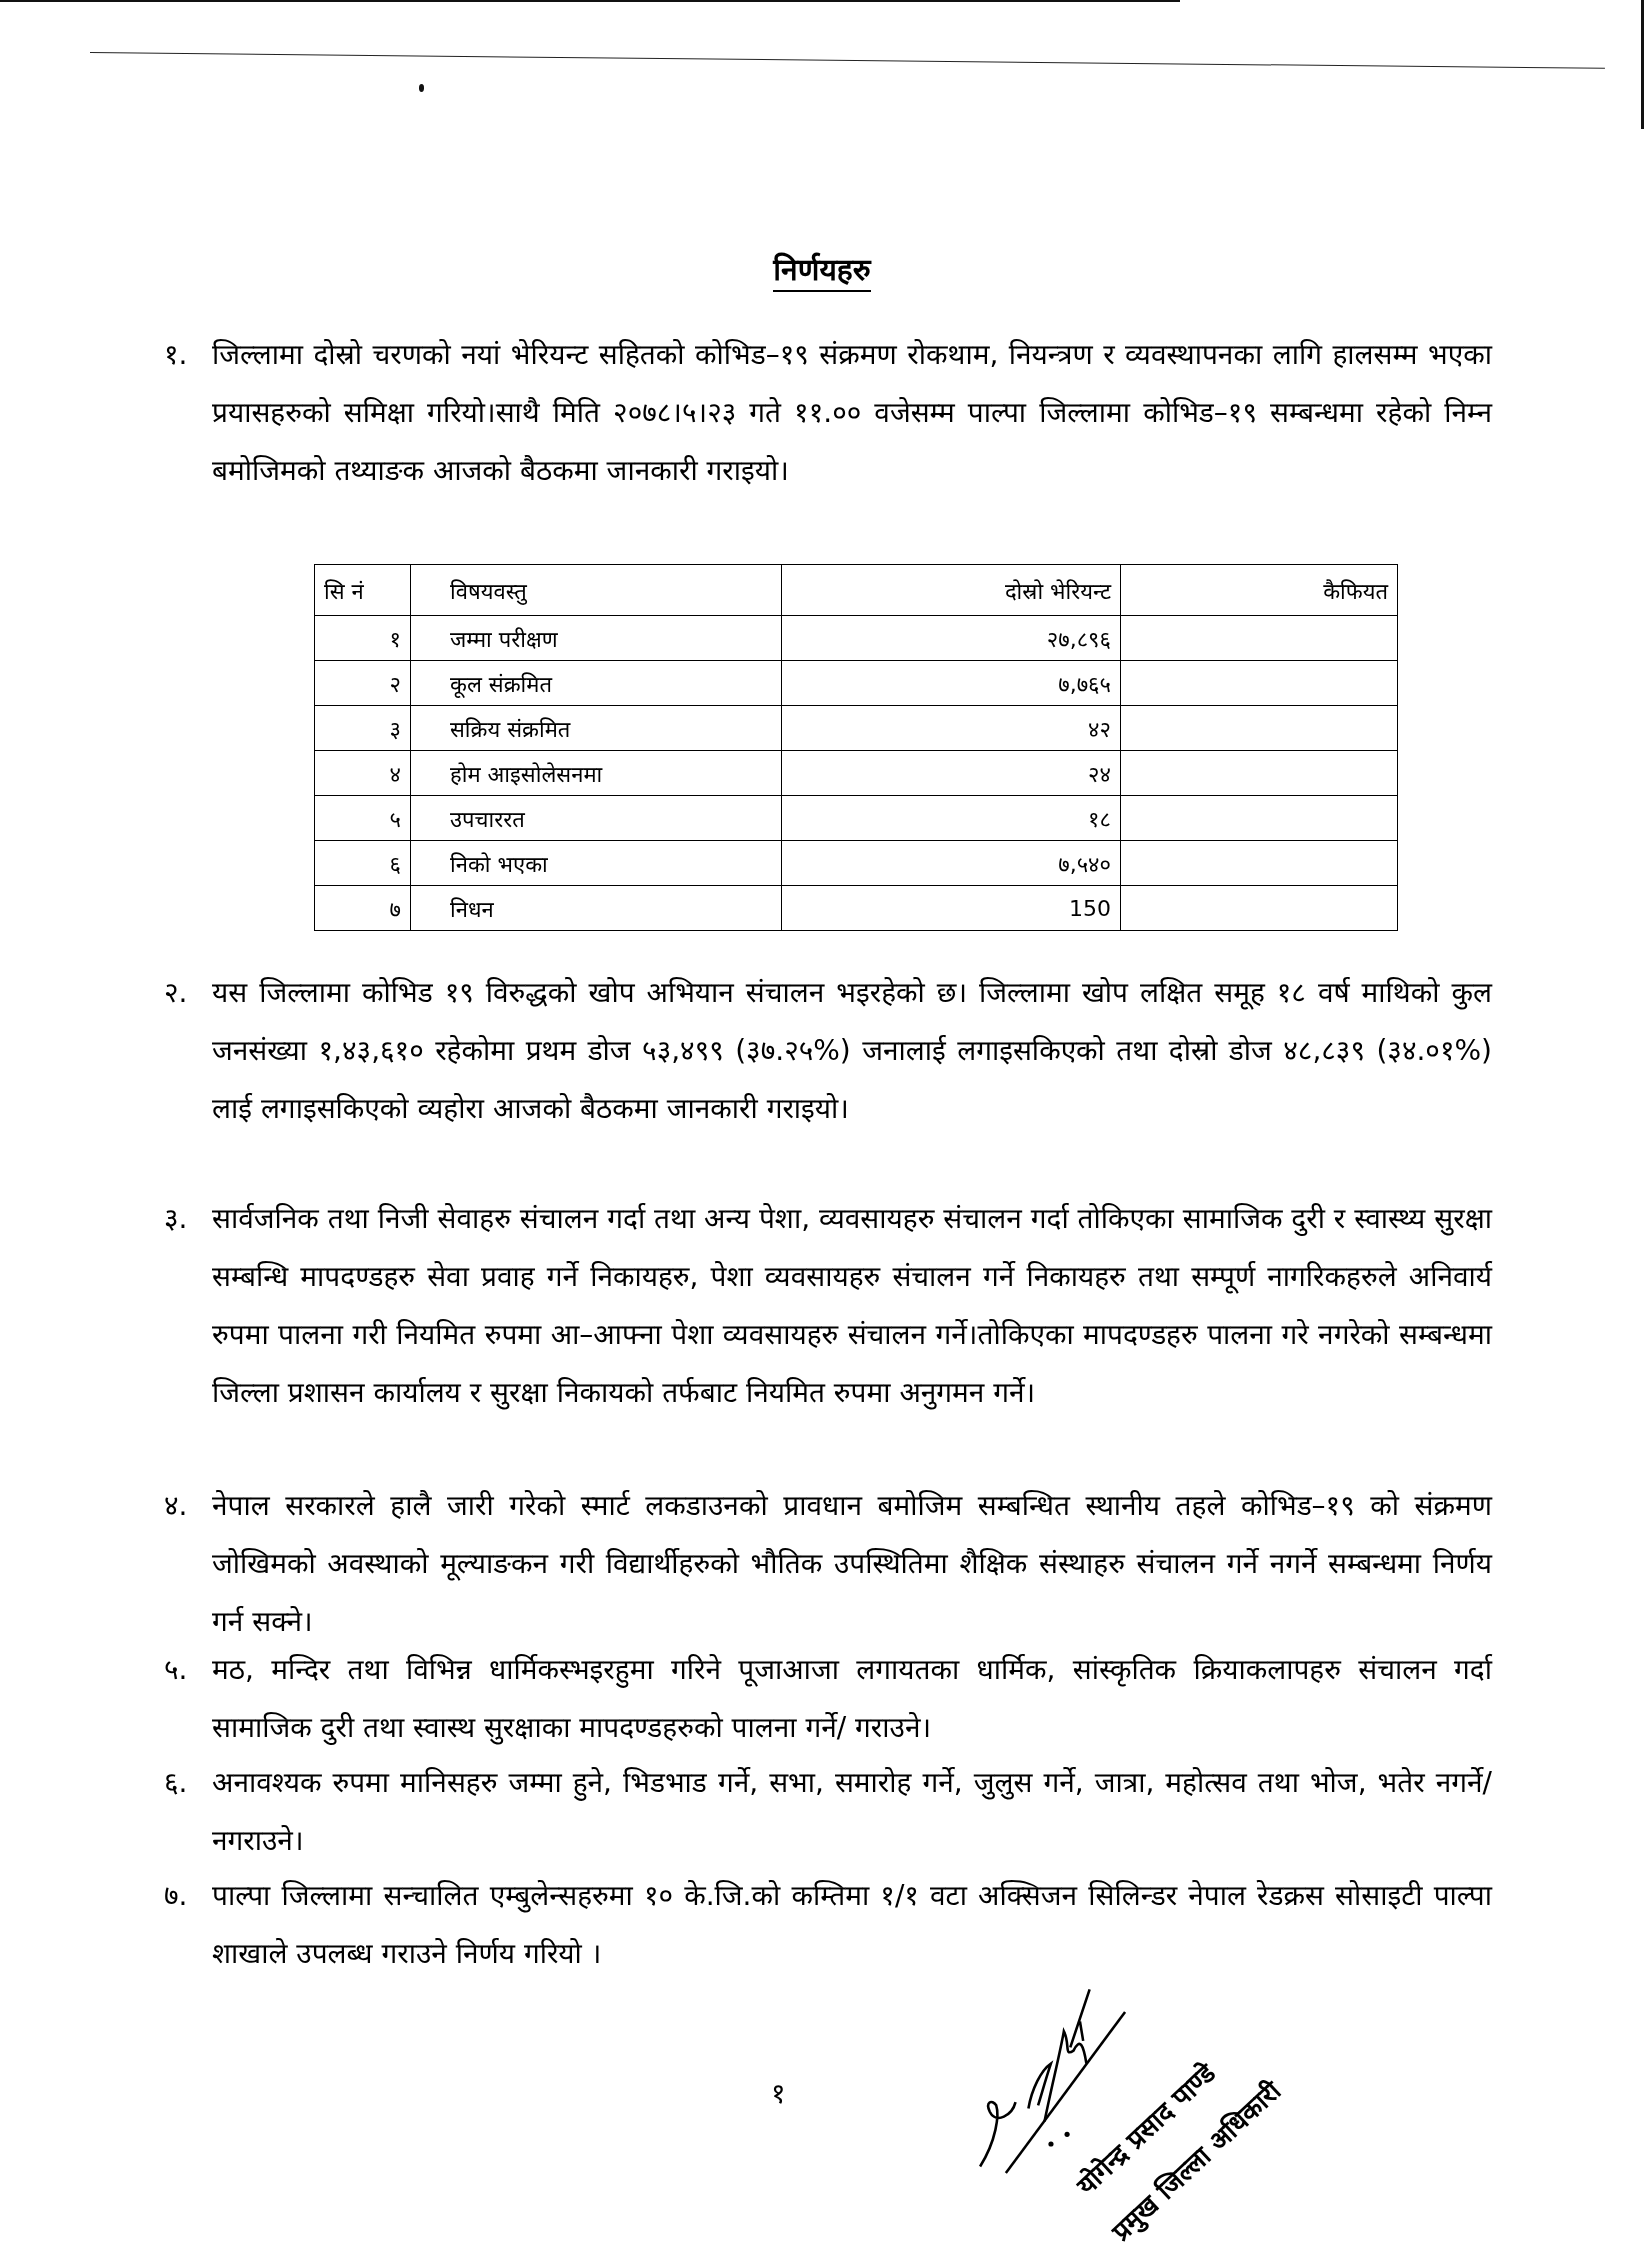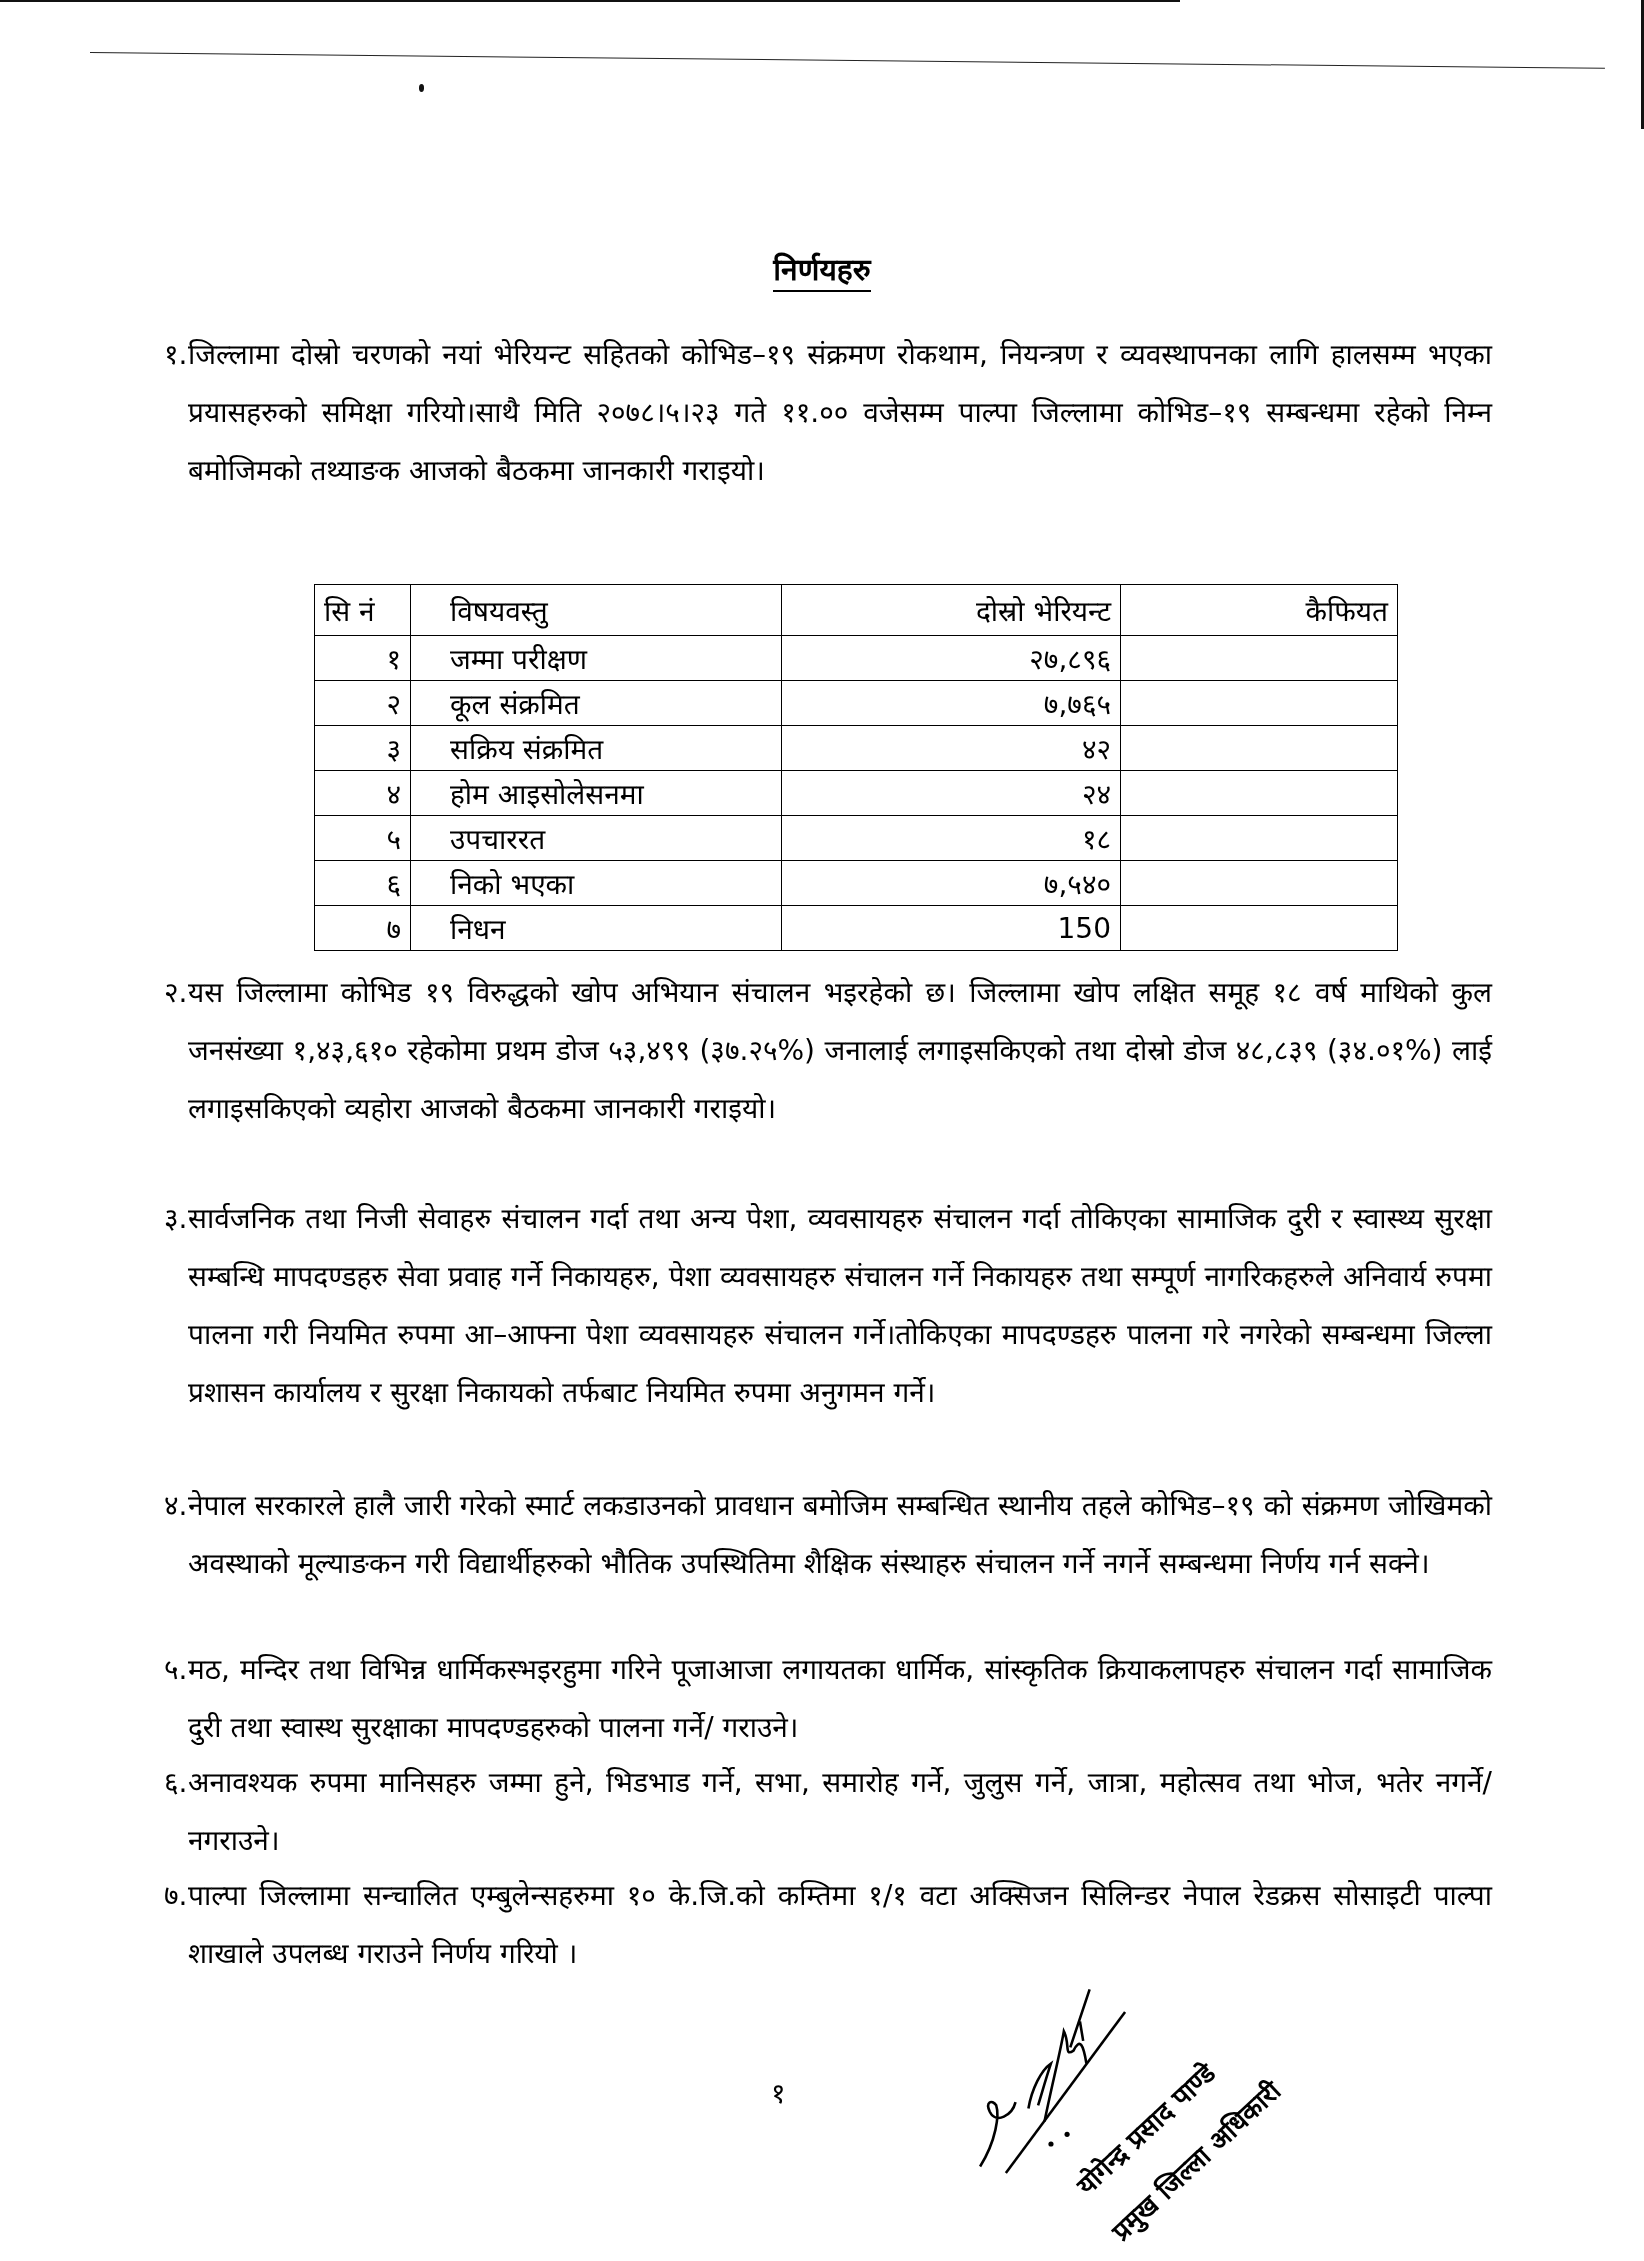--- a/index.html
+++ b/index.html
@@ -22,33 +22,33 @@
       position: absolute; left: 0; width: 1644px; top: 248px; text-align: center;
       font-size: 30px; font-weight: bold;
     }
     .title span { border-bottom: 2.6px solid #000; padding-bottom: 2.6px; }
 
     .para {
       position: absolute; left: 164px; width: 1328px;
       font-size: 28px; line-height: 58px; text-align: justify;
     }
     .para .num { position: absolute; left: 0; top: 0; }
-    .para .txt { display: block; margin-left: 24px; }
+    .para .txt { display: block; margin-left: 48px; }
 
     #p1 { top: 326px; }
     #p2 { top: 964px; }
     #p3 { top: 1190px; }
     #p4 { top: 1477px; }
     #p5 { top: 1641px; }
     #p6 { top: 1754px; }
     #p7 { top: 1867px; }
 
     table.data {
-      position: absolute; left: 314px; top: 584px;
-      border-collapse: collapse; font-size: 28px;
+      position: absolute; left: 314px; top: 564px;
+      border-collapse: collapse; font-size: 22px;
     }
     table.data th, table.data td {
       border: 1.9px solid #000; height: 44px; padding: 0 9px; font-weight: normal;
     }
     table.data th { height: 50px; }
     .c-sn { width: 77px; text-align: right; }
     .c-item { width: 322px; text-align: left; padding-left: 39px !important; margin-top: 8px; }
     .c-val { width: 258px; text-align: right; padding-left: 71px !important; }
     .c-rem { width: 258px; text-align: right; }
     th.c-sn { text-align: left; }

